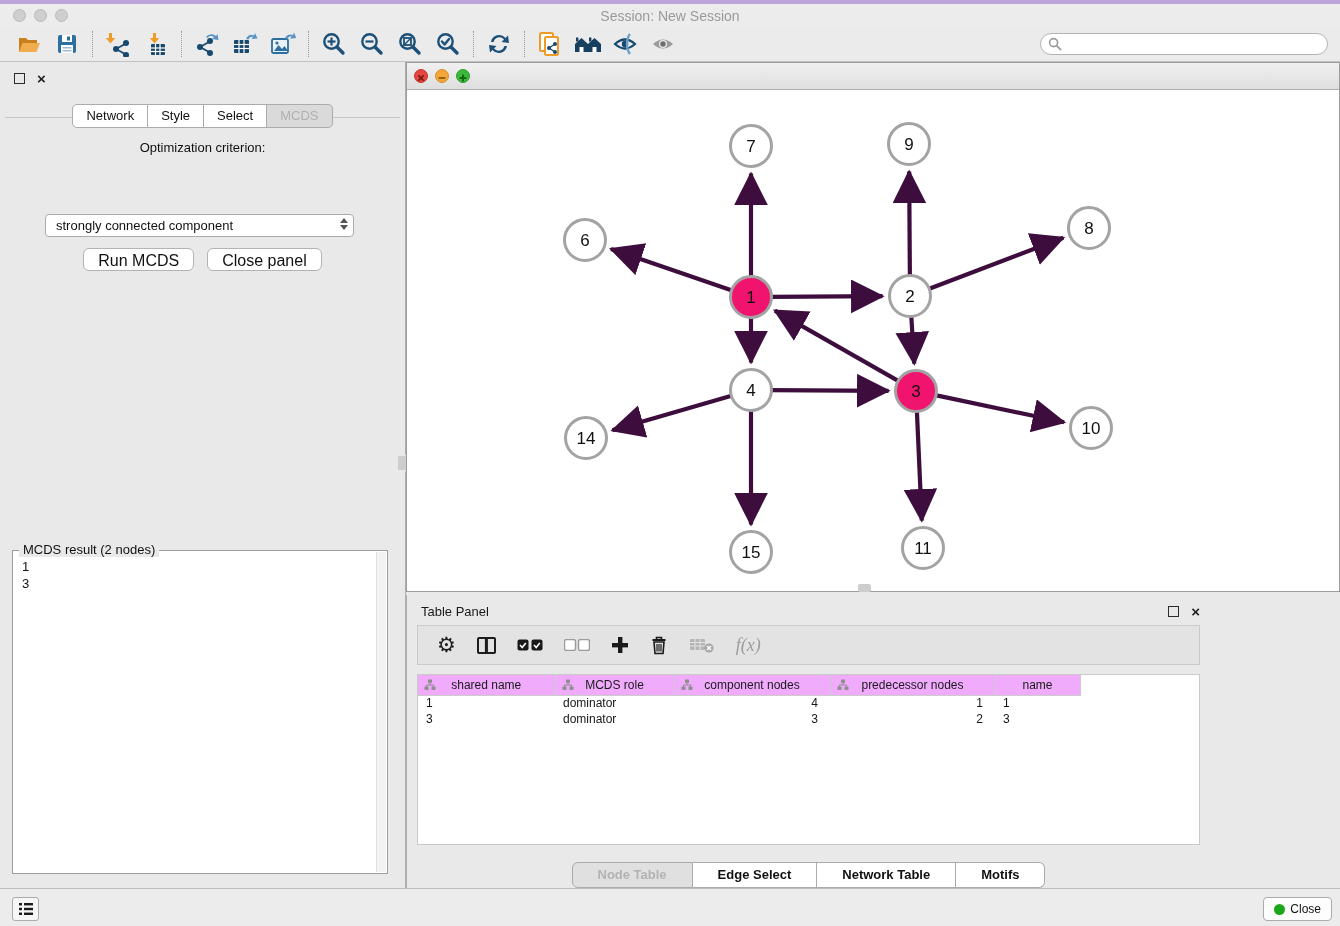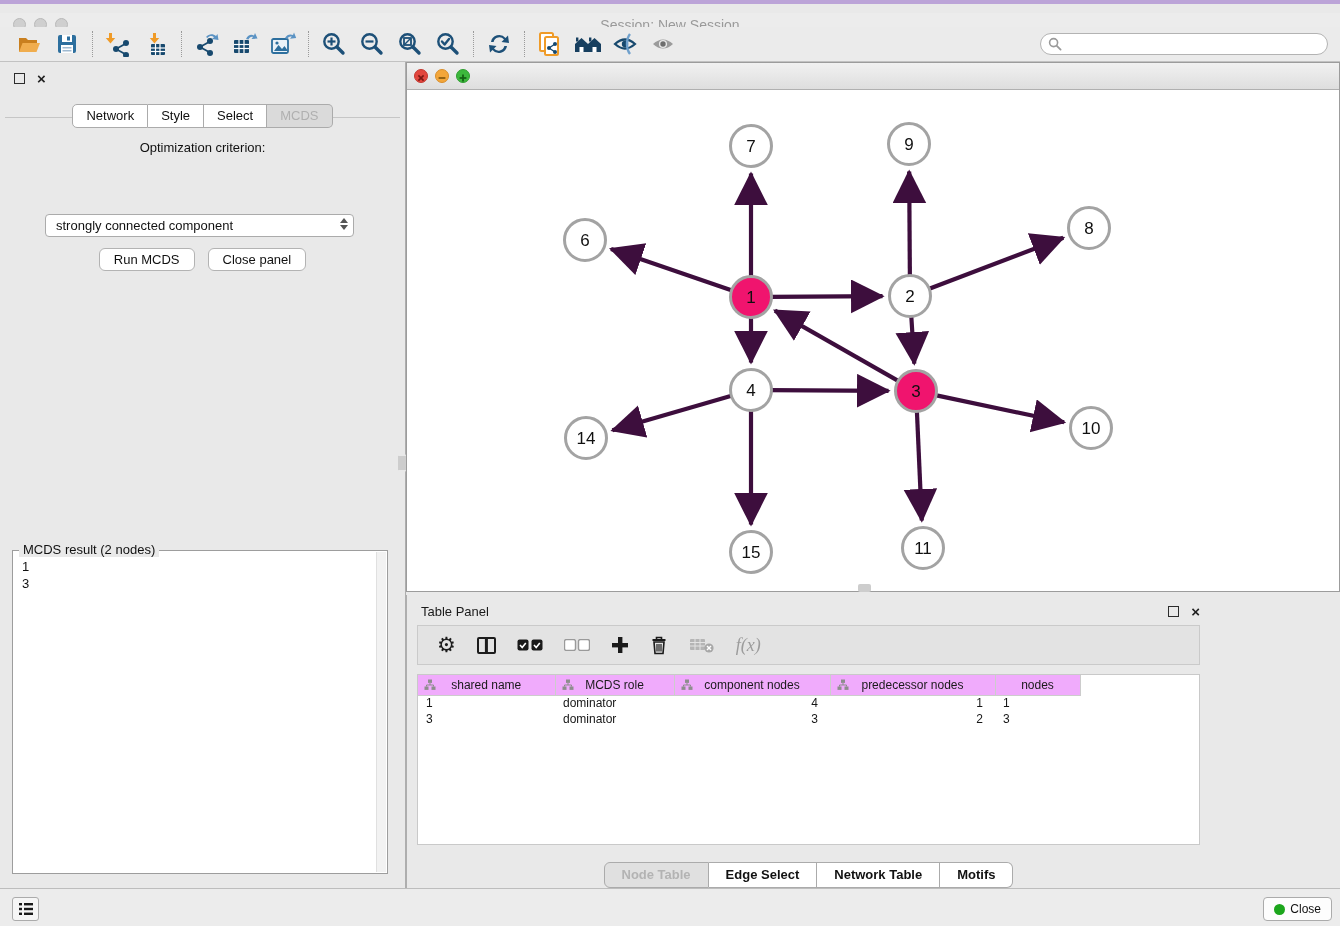--- a/index.html
+++ b/index.html
@@ -1,21 +1,21 @@
 <!DOCTYPE html>
 <html><head>
 <meta charset="utf-8">
 <style>
   * { margin:0; padding:0; box-sizing:border-box; }
   html,body { width:1340px; height:926px; }
   body { font-family:"Liberation Sans","DejaVu Sans",sans-serif; background:#e9e9e9; position:relative; overflow:hidden; }
 
   
   .top-strip { position:absolute; left:0; top:0; width:1340px; height:4px; background:#bca4d8; }
-  .titlebar { position:absolute; left:0; top:4px; width:1340px; height:23px; background:#ececec; display:flex; align-items:center;margin-top:9px; }
+  .titlebar { position:absolute; left:0; top:4px; width:1340px; height:23px; background:#ececec; display:flex; align-items:center; }
   .traffic { display:flex; gap:8px; margin-left:13px; }
   .tl { width:13px; height:13px; border-radius:50%; background:#cfcfcf; border:1px solid #b9b9b9; position:relative; }
   .win-title { position:absolute; left:0; right:0; text-align:center; font-size:14px; color:#9a9a9a; }
 
   
   .toolbar { position:absolute; left:0; top:27px; width:1340px; height:35px; background:#ebebeb; border-bottom:1px solid #c2c2c2; display:flex; align-items:center; padding-left:10px; }
   .tb-btn { width:38px; height:30px; display:flex; align-items:center; justify-content:center; }
   .tb-sep { width:1px; height:26px; border-left:1px dotted #9a9a9a; margin:0 6px; }
   .search-wrap { position:absolute; right:12px; top:6px; }
   .search-field { width:288px; height:22px; border:1px solid #b3b3b3; border-radius:11px; background:#fff; display:flex; align-items:center; padding-left:7px; }
@@ -32,21 +32,21 @@
   .cp-tab:first-child { border-left:1px solid #ababab; border-radius:5px 0 0 5px; }
   .cp-tab.sel { background:#dadada; color:#b0b0b0; border-radius:0 5px 5px 0; }
   .cp-body { position:absolute; left:5px; right:5px; top:55px; bottom:8px; border-top:1px solid #c6c6c6; background:#e9e9e9; }
   .opt-label { text-align:center; font-size:13px; color:#111; margin-top:22px; }
   .combo { position:absolute; left:40px; top:96px; width:309px; height:23px; background:#fff; border:1px solid #ababab; border-radius:4px; display:flex; align-items:center; font-size:13px; color:#111; padding-left:10px; }
   .combo .chevrons { position:absolute; right:5px; top:3px; display:flex; flex-direction:column; gap:2px; }
   .combo .chevrons i { width:0; height:0; border-left:4px solid transparent; border-right:4px solid transparent; }
   .combo .chevrons i.up { border-bottom:5px solid #555; }
   .combo .chevrons i.dn { border-top:5px solid #555; }
   .btn-row { position:absolute; top:130px; left:0; width:100%; display:flex; justify-content:center; gap:13px; }
-  .mac-btn { background:#fff; border:1px solid #b3b3b3; border-radius:6px; font-size:13px; color:#111; padding:3px 14px; height:23px; font-family:inherit; }
+  .mac-btn { background:#fff; border:1px solid #b3b3b3; border-radius:6px; font-size:16px; color:#111; padding:3px 14px; height:23px; font-family:inherit; }
   .groupbox { position:absolute; left:7px; right:12px; top:432px; bottom:6px; border:1px solid #9d9d9d; background:#fff; }
   .groupbox .legend { position:absolute; top:-9px; left:6px; background:#e9e9e9; padding:0 4px; font-size:13px; color:#111; }
   .result-text { position:absolute; inset:2px 12px 2px 2px; font-size:13px; line-height:17px; color:#111; padding:5px 0 0 7px; white-space:pre; }
   .result-scroll { position:absolute; top:1px; bottom:1px; right:1px; width:10px; background:#f2f2f2; border-left:1px solid #e0e0e0; }
 
   
   .net-window { position:absolute; left:406px; top:62px; width:934px; height:530px; background:#fff; border:1px solid #9c9c9c; }
   .net-titlebar { height:27px; background:linear-gradient(#f1f1f1,#dedede); border-bottom:1px solid #b0b0b0; position:relative; display:flex; align-items:center; }
   .net-traffic { display:flex; gap:7px; margin-left:7px; }
   .ntl { width:14px; height:14px; border-radius:50%; position:relative; }
@@ -64,21 +64,21 @@
   .cols-glyph::after { content:""; position:absolute; left:50%; top:0; bottom:0; width:2.2px; background:#1c1c1c; transform:translateX(-50%); }
   .fx-glyph { font-family:"Liberation Serif","DejaVu Serif",serif; font-style:italic; font-size:18px; color:#9c9c9c; }
   .tp-table-wrap { position:absolute; left:10px; right:10px; top:79px; bottom:43px; background:#fff; border:1px solid #c9c9c9; overflow:hidden; }
   table.nodetable { border-collapse:collapse; table-layout:fixed; font-size:12px; }
   table.nodetable th { background:#f0abfc; border:1px solid #cccccc; border-top:none; height:20px; font-weight:normal; color:#1a1a1a; position:relative; text-align:center; }
   table.nodetable th:first-child { border-left:none; }
   table.nodetable th .hicon { position:absolute; left:6px; top:4px; }
   table.nodetable td { height:16px; color:#161616; padding:0 0 0 8px; }
   table.nodetable td.num { text-align:right; padding:0 12px 0 0; }
   .bottom-tabs { position:absolute; left:0; right:0; top:267px; display:flex; justify-content:center; }
-  .bt-tab { font-size:13px; font-weight:bold; color:#111; background:#fff; border:1px solid #ababab; border-left:none; padding:4px 17px 5px; }
+  .bt-tab { font-size:13px; font-weight:bold; color:#111; background:#fff; border:1px solid #ababab; border-left:none; padding:4px 25px 5px; }
   .bt-tab:first-child { border-left:1px solid #ababab; border-radius:6px 0 0 6px; }
   .bt-tab:last-child { border-radius:0 6px 6px 0; }
   .bt-tab.sel { background:#e0e0e0; color:#b3b3b3; }
 
   
   .statusbar { position:absolute; left:0; top:888px; width:1340px; height:38px; background:#ececec; border-top:1px solid #bdbdbd; }
   .list-btn { position:absolute; left:12px; top:8px; width:27px; height:24px; background:#f6f6f6; border:1px solid #ababab; border-radius:3px; display:flex; align-items:center; justify-content:center; }
   .memory-btn { position:absolute; right:8px; top:8px; height:24px; background:#fdfdfd; border:1px solid #ababab; border-radius:4px; display:flex; align-items:center; gap:5px; padding:0 10px; font-size:12px; color:#111; }
   .mem-dot { width:11px; height:11px; border-radius:50%; background:#1ca61c; }
 </style>
@@ -482,21 +482,21 @@
                 <rect x="0.5" y="7.5" width="4" height="3.4" fill="#8d8d8d"></rect>
                 <rect x="7.5" y="7.5" width="4" height="3.4" fill="#8d8d8d"></rect>
                 <path d="M6 4 v2 M2.5 7.5 v-1.5 h7 v1.5" fill="none" stroke="#8d8d8d" stroke-width="1"></path>
               </svg><span>component nodes</span></th>
             <th><svg class="hicon" width="12" height="12" viewBox="0 0 12 12">
                 <rect x="4" y="0.5" width="4" height="3.4" fill="#8d8d8d"></rect>
                 <rect x="0.5" y="7.5" width="4" height="3.4" fill="#8d8d8d"></rect>
                 <rect x="7.5" y="7.5" width="4" height="3.4" fill="#8d8d8d"></rect>
                 <path d="M6 4 v2 M2.5 7.5 v-1.5 h7 v1.5" fill="none" stroke="#8d8d8d" stroke-width="1"></path>
               </svg><span>predecessor nodes</span></th>
-            <th><span>nodes</span></th>
+            <th><span>name</span></th>
           </tr>
         </thead>
       <tbody id="table-body">
           <tr>
             <td>1</td>
             <td>dominator</td>
             <td class="num">4</td>
             <td class="num">1</td>
             <td>1</td>
           </tr>

